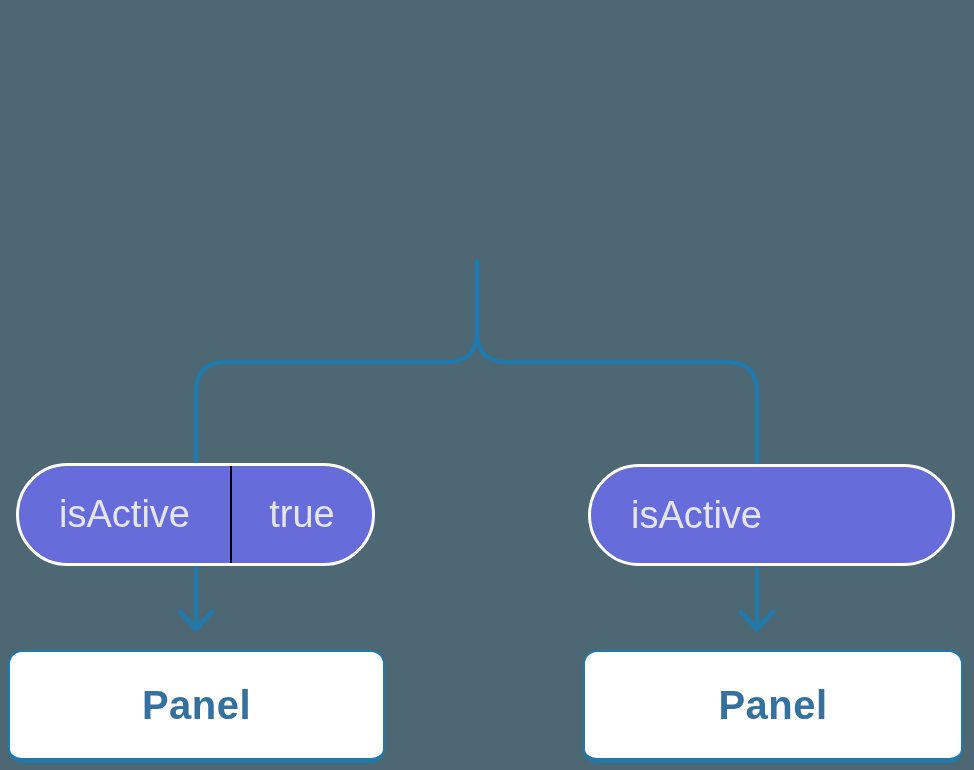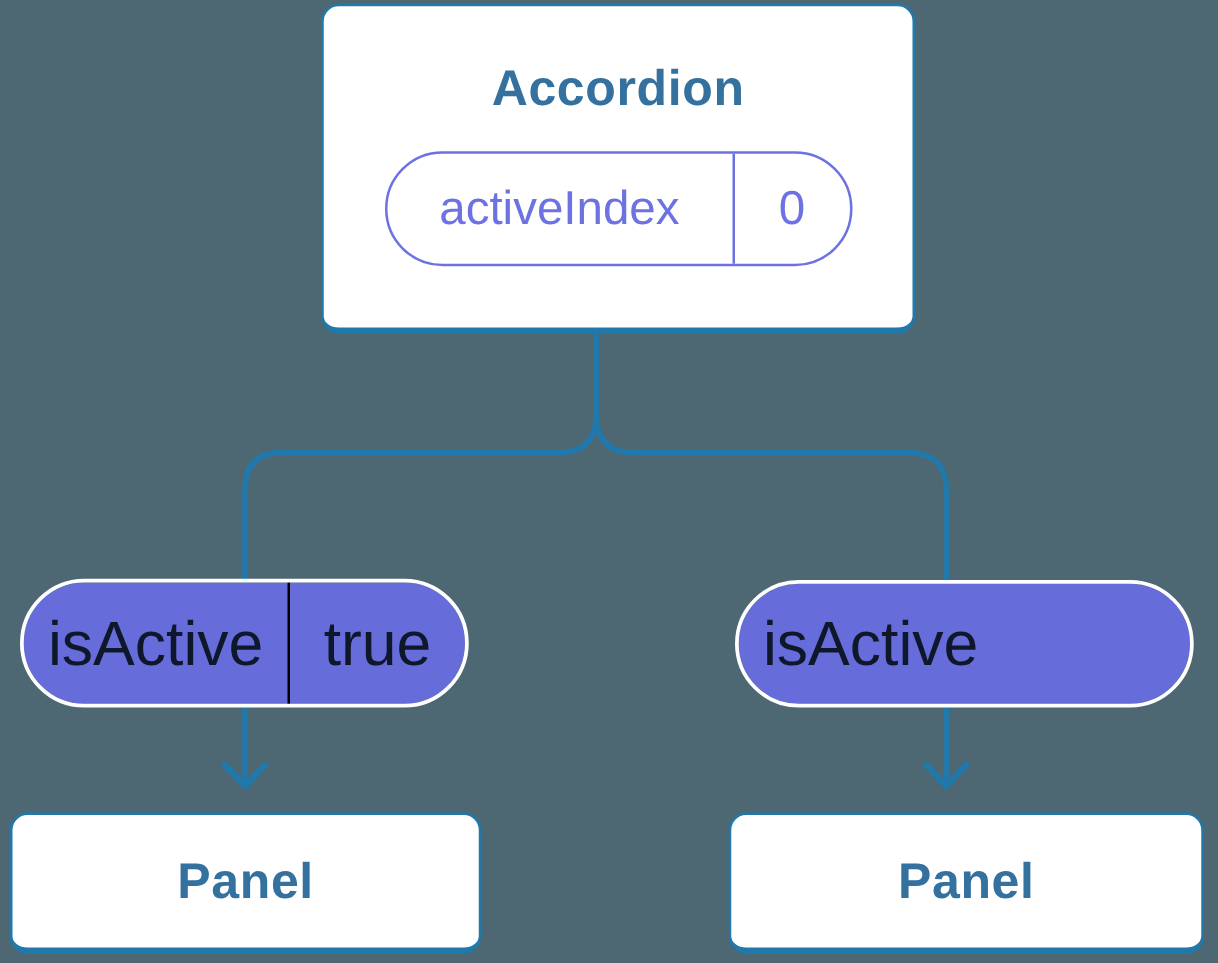--- a/index.html
+++ b/index.html
@@ -61,22 +61,22 @@
   
   .prop-pill {
     position: absolute;
     box-sizing: border-box;
     background: #666cd9;
     background-clip: padding-box;
     border: 3px solid #ffffff;
     border-radius: 53px;
     overflow: hidden;
     display: flex;
-    color: #0f172a;
-    font-size: 50px;
+    color: #e5e5e5;
+    font-size: 38px;
     z-index: 2;
   }
   .prop-pill .seg {
     display: flex;
     align-items: center;
     justify-content: center;
   }
   .prop-pill .seg-value { border-left: 2px solid #000000; flex: 1; }
   .pill-left  { left: 16px;  top: 463px; width: 359px; height: 103px; }
   .pill-left  .seg-name { width: 211px; }
@@ -101,27 +101,20 @@
 
 <div class="stage">
 
   <svg class="connectors" width="974" height="770" viewBox="0 0 974 770">
     <path d="M 477 260 L 477 332 Q 477 362 447 362 L 226 362 Q 196 362 196 392 L 196 627" fill="none" stroke="#2178ab" stroke-width="4.5"></path>
     <path d="M 477 260 L 477 332 Q 477 362 507 362 L 727 362 Q 757 362 757 392 L 757 627" fill="none" stroke="#2178ab" stroke-width="4.5"></path>
     <path d="M 180 612 L 196 629 L 212 612" fill="none" stroke="#2178ab" stroke-width="5" stroke-linecap="round" stroke-linejoin="round"></path>
     <path d="M 741 612 L 757 629 L 773 612" fill="none" stroke="#2178ab" stroke-width="5" stroke-linecap="round" stroke-linejoin="round"></path>
   </svg>
 
-  <div class="node root-node">
-    <div class="node-title">Accordion</div>
-    <div class="state-pill">
-      <div class="seg seg-name">activeIndex</div>
-      <div class="seg seg-value">0</div>
-    </div>
-  </div>
 
   <div class="prop-pill pill-left">
     <div class="seg seg-name">isActive</div>
     <div class="seg seg-value">true</div>
   </div>
 
   <div class="prop-pill pill-right">
     <div class="seg seg-name">isActive</div>
   </div>
 

